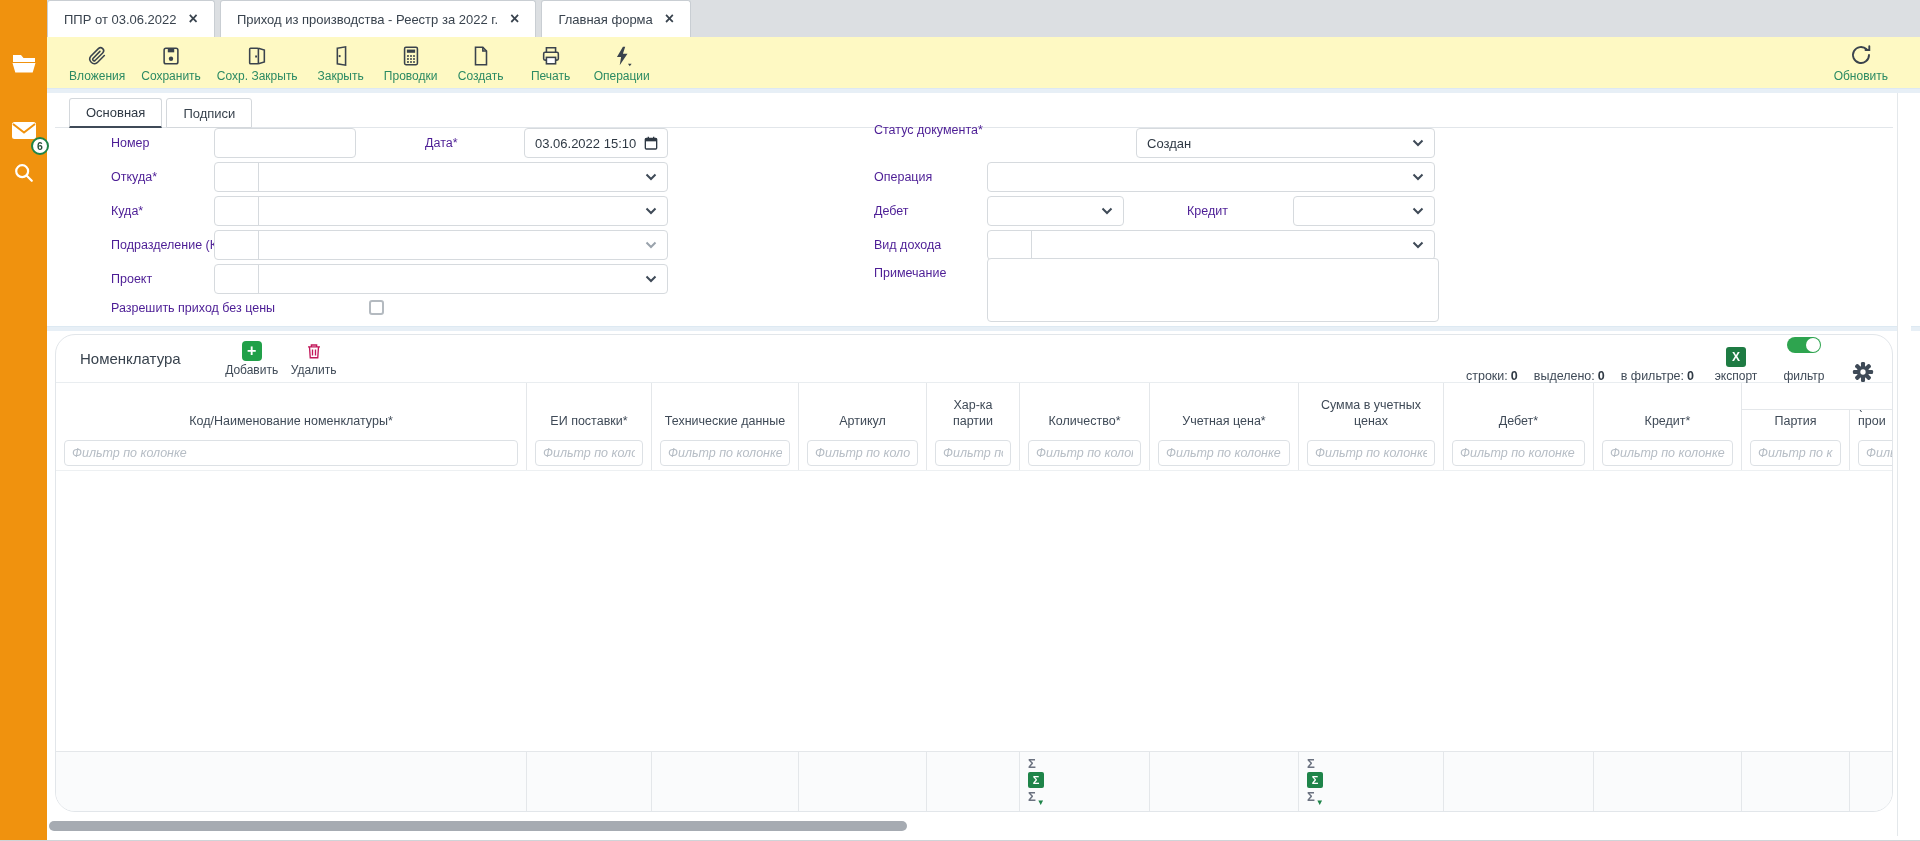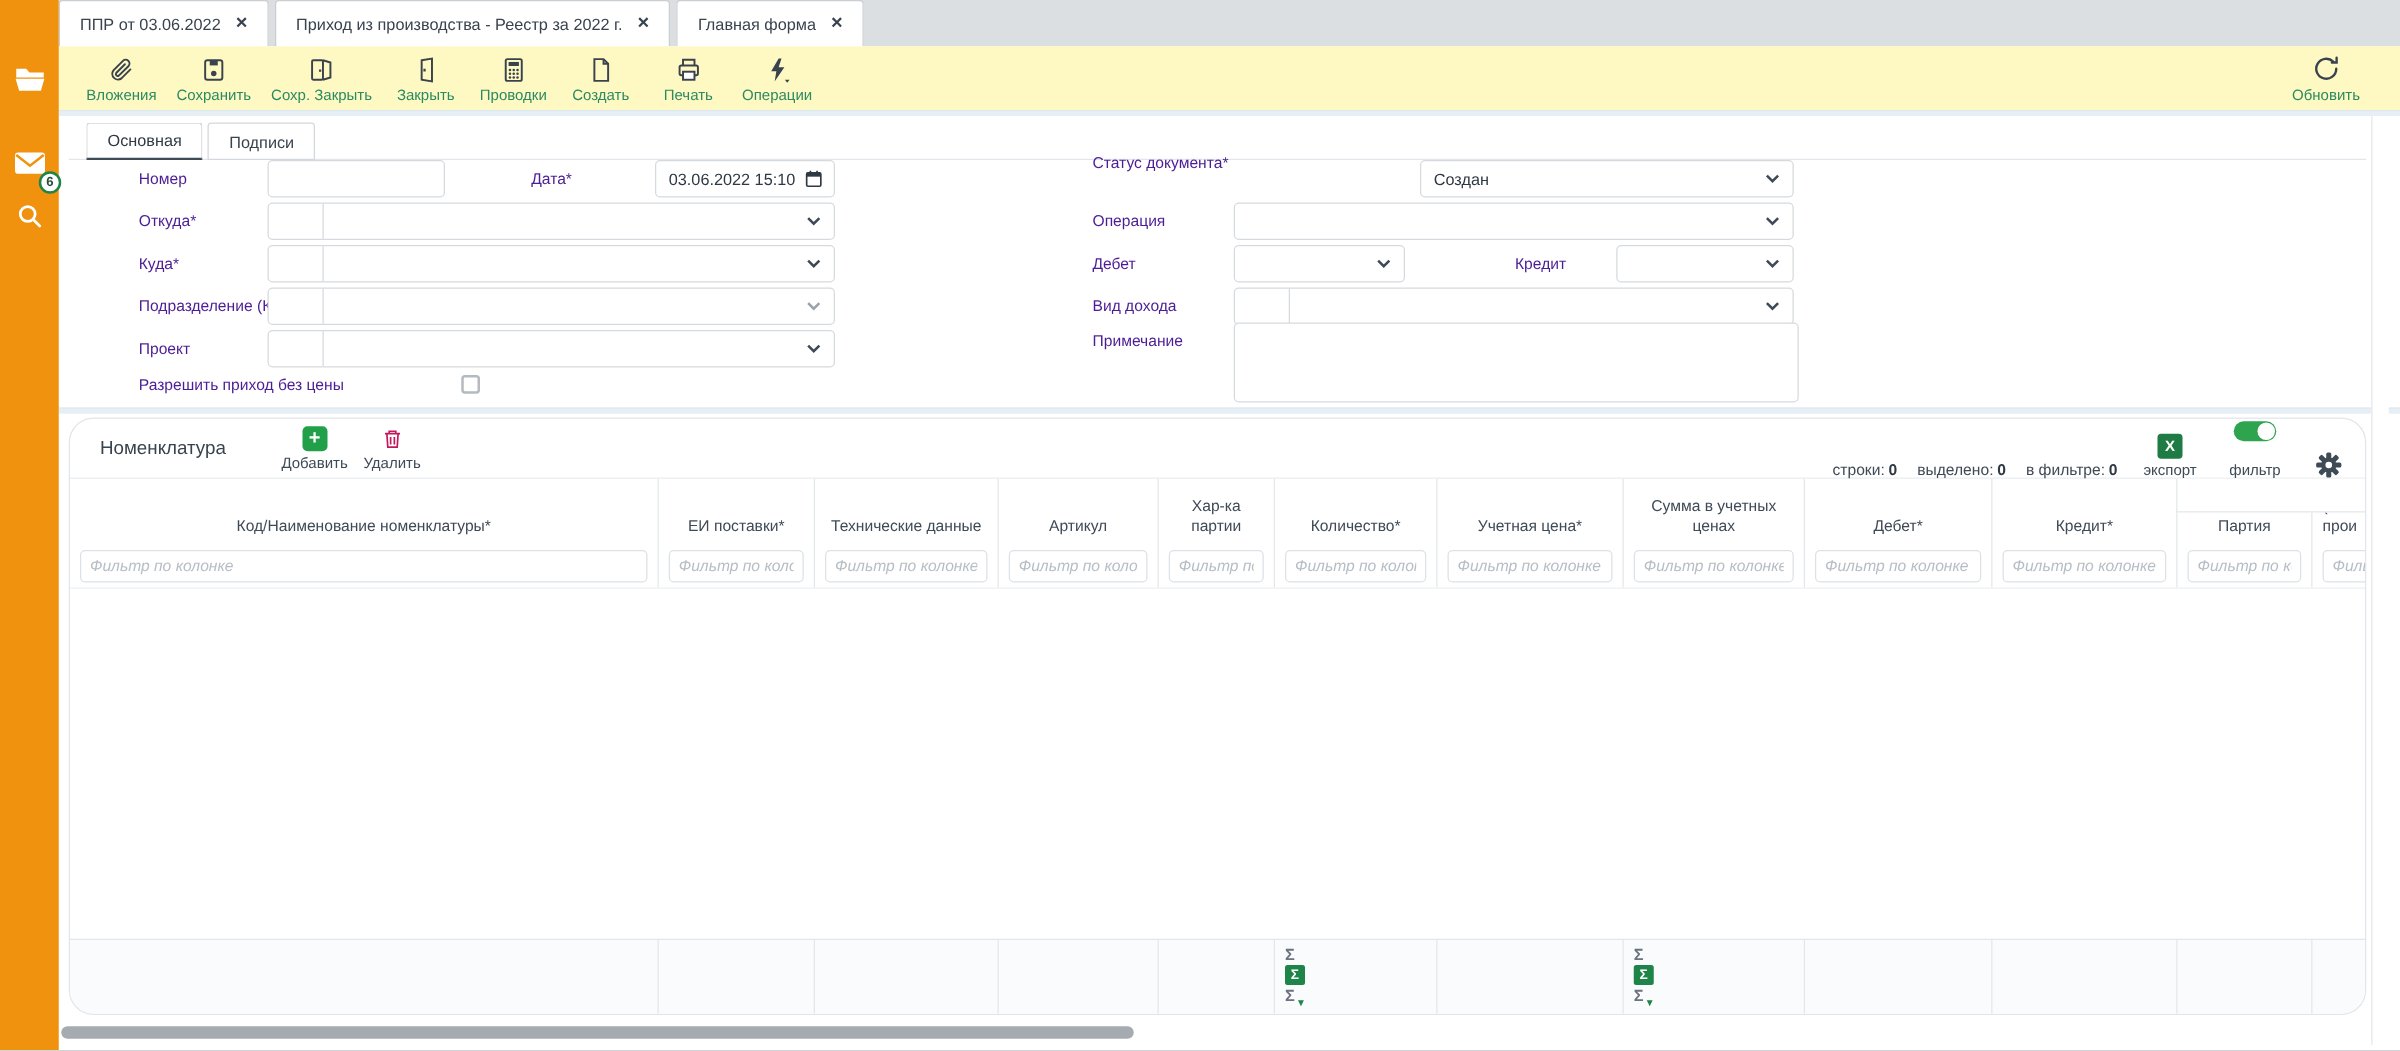--- a/index.html
+++ b/index.html
@@ -318,21 +318,21 @@
           </svg>
       </div>
 
       <div class="flb" style="left:783px; top:103px">Дебет</div>
       <div class="fld sel" style="left:940px; top:103px; width:137px">
         <span class="val"></span>
         <svg width="12" height="8" viewBox="0 0 12 8" fill="none" stroke="#3F4A57" stroke-width="2">
             <path d="M1.5 1.5L6 6l4.5-4.5"></path>
           </svg>
       </div>
-      <div class="flb" style="left:1121px; top:103px">Кредит</div>
+      <div class="flb" style="left:1096px; top:103px">Кредит</div>
       <div class="fld sel" style="left:1246px; top:103px; width:142px">
         <span class="val"></span>
         <svg width="12" height="8" viewBox="0 0 12 8" fill="none" stroke="#3F4A57" stroke-width="2">
             <path d="M1.5 1.5L6 6l4.5-4.5"></path>
           </svg>
       </div>
 
       <div class="flb" style="left:783px; top:137px">Вид дохода</div>
       <div class="fld combo" style="left:940px; top:137px; width:448px">
         <span class="mini"></span>

